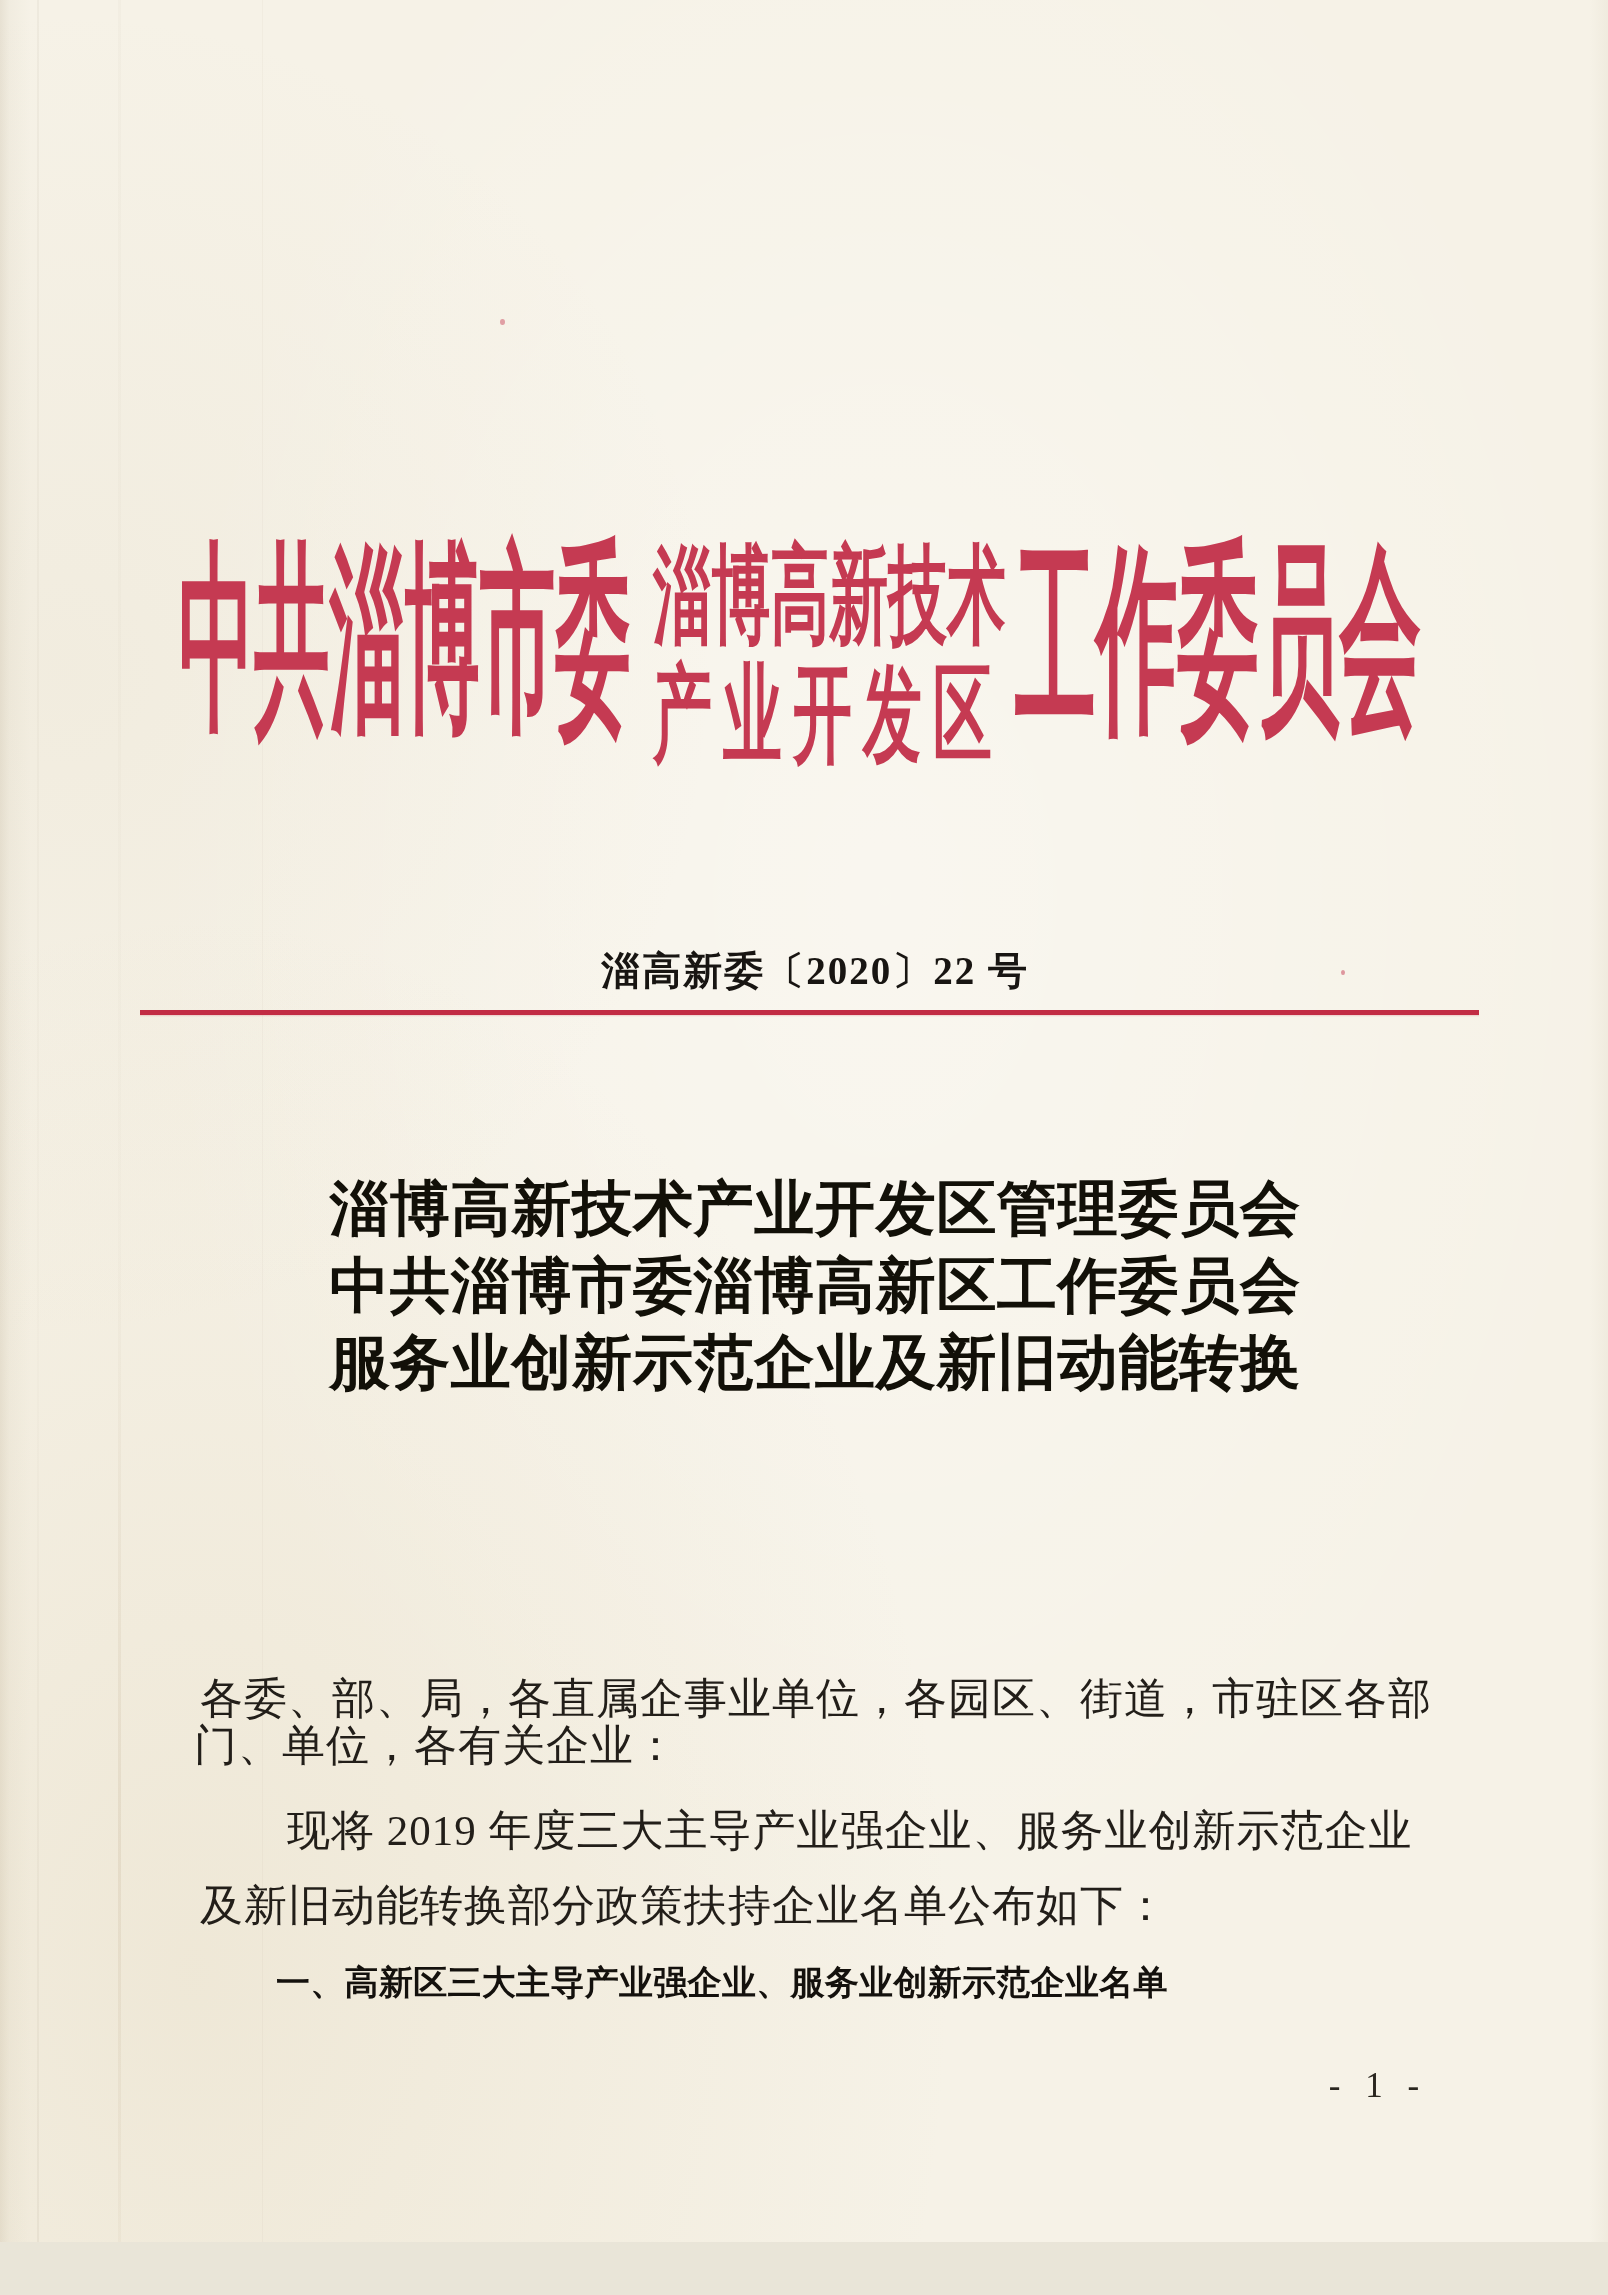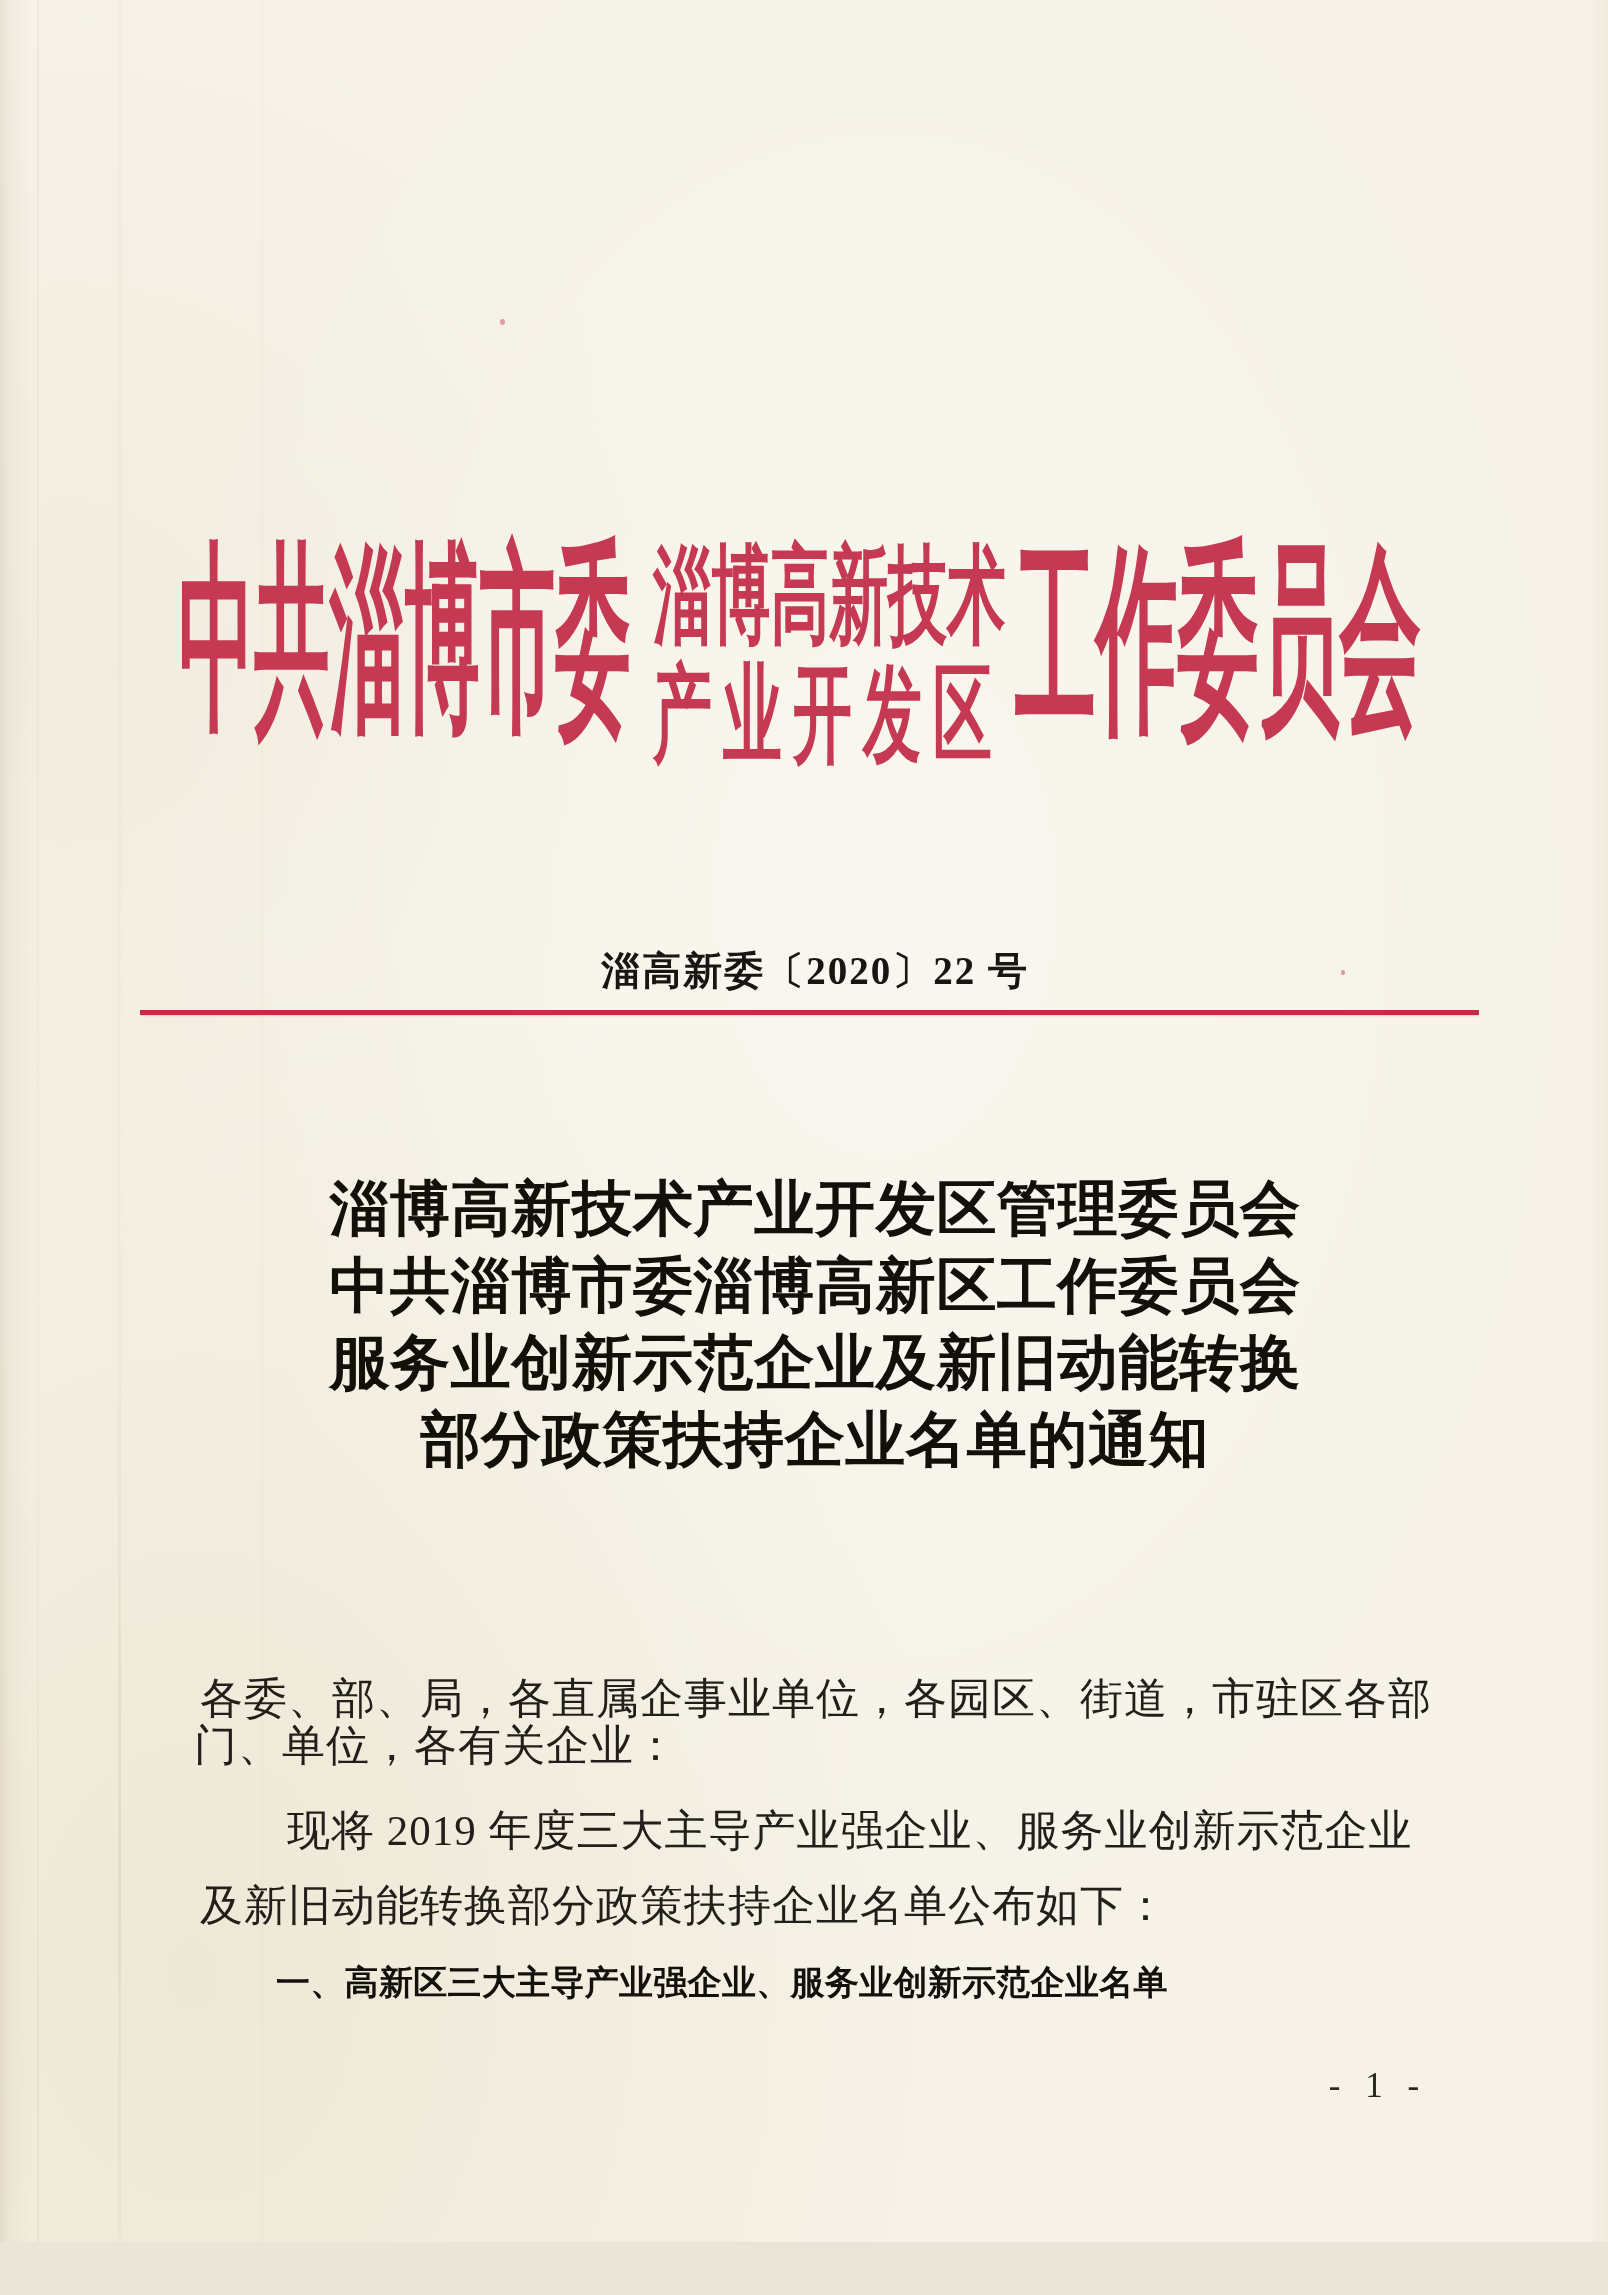--- a/index.html
+++ b/index.html
@@ -80,21 +80,20 @@
   <div class="hdr hdr-right">工作委员会</div>
 
   <div class="doc-no">淄高新委〔2020〕22 号</div>
 
   <div class="rule"></div>
 
   <div class="title">
     <div>淄博高新技术产业开发区管理委员会</div>
     <div>中共淄博市委淄博高新区工作委员会</div>
     <div>服务业创新示范企业及新旧动能转换</div>
-    <div>部分政策扶持企业名单的通知</div>
   </div>
 
   <div class="bline b1">各委、部、局，各直属企事业单位，各园区、街道，市驻区各部</div>
   <div class="bline b2">门、单位，各有关企业：</div>
   <div class="bline b3">现将 2019 年度三大主导产业强企业、服务业创新示范企业</div>
   <div class="bline b4">及新旧动能转换部分政策扶持企业名单公布如下：</div>
   <div class="bline b5">一、高新区三大主导产业强企业、服务业创新示范企业名单</div>
 
   <div class="pageno">- 1 -</div>
 

